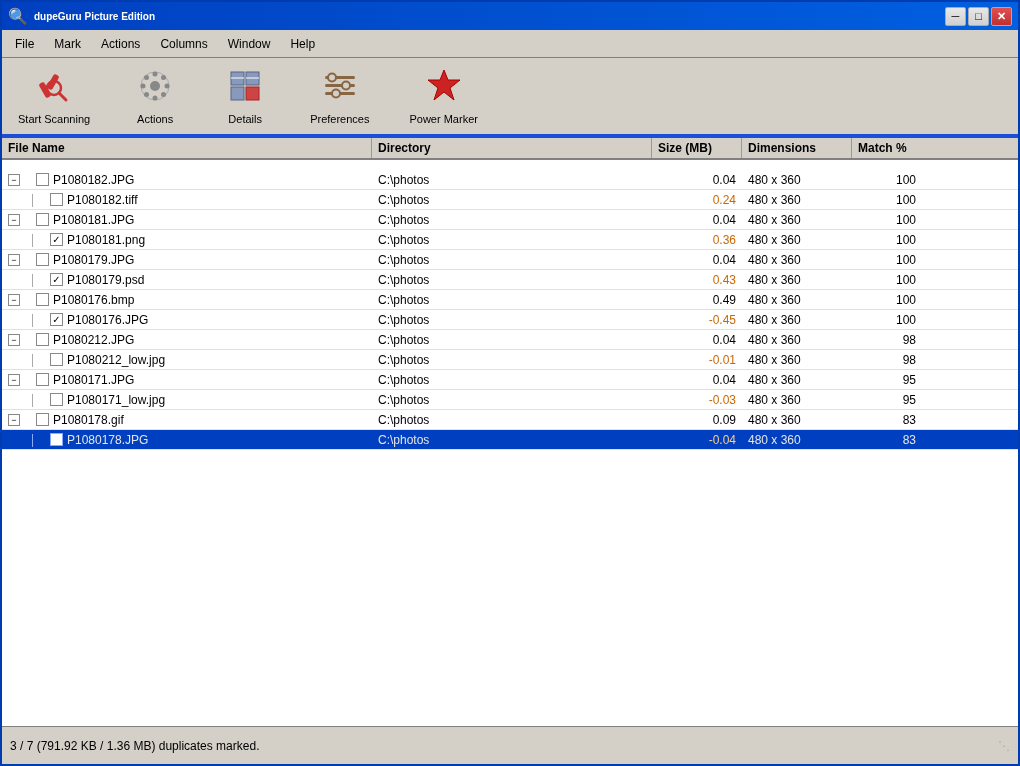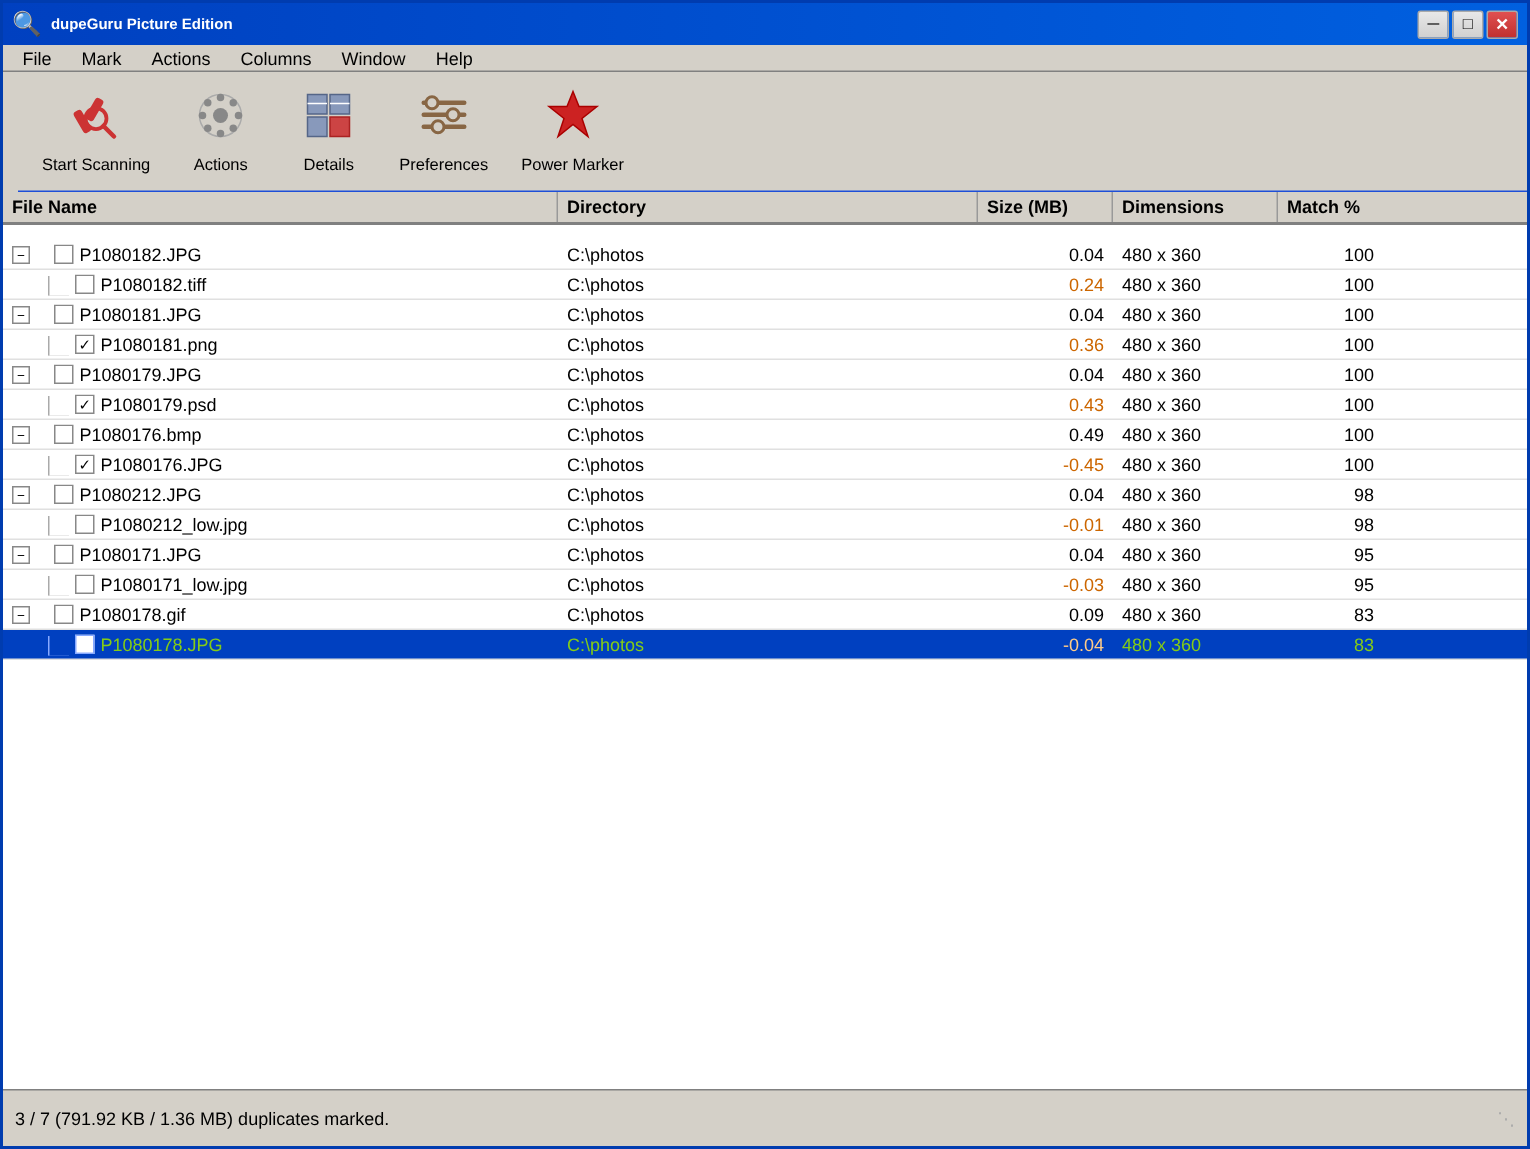--- a/index.html
+++ b/index.html
@@ -58,41 +58,40 @@
       border-radius: 2px;
     }
     .title-btn.minimize { background: linear-gradient(to bottom, #e8e8e8, #d0d0d0); }
     .title-btn.maximize { background: linear-gradient(to bottom, #e8e8e8, #d0d0d0); }
     .title-btn.close { background: linear-gradient(to bottom, #e05050, #c03030); color: white; }
     .menu-bar {
       background: #d4d0c8;
       padding: 2px 4px;
       display: flex;
       gap: 2px;
-      height: 18px;
+      height: 28px;
       align-items: center;
       border-bottom: 1px solid #808080;
       flex-shrink: 0;
     }
     .menu-item {
       padding: 2px 8px;
       cursor: pointer;
       border: 1px solid transparent;
       font-size: 12px;
     }
     .toolbar {
       background: #d4d0c8;
       padding: 4px 6px;
       display: flex;
-      gap: 2px;
-      border-bottom: 1px solid #1d4ed8;
+      gap: 20px;
+      border-bottom: 4px solid #1d4ed8;
       flex-shrink: 0;
       height: 80px;
       align-items: stretch;
-      margin-left: 10px;
     }
     .toolbar-btn {
       display: flex;
       flex-direction: column;
       align-items: center;
       justify-content: center;
       padding: 4px 8px;
       border: 2px solid transparent;
       cursor: pointer;
       min-width: 70px;
@@ -138,21 +137,21 @@
       flex: 1;
       overflow-y: auto;
     }
     .table-row {
       display: grid;
       grid-template-columns: 370px 280px 90px 110px 70px;
       border-bottom: 1px solid #e0e0e0;
       min-height: 20px;
     }
     .table-row.selected { background: #0040c0; color: white; }
-    .table-row.selected .cell { color: #84cc16; }
+    .table-row.selected .cell { color: #e5e5e5; }
     .cell {
       padding: 2px 6px;
       display: flex;
       align-items: center;
       font-size: 12px;
       overflow: hidden;
     }
     .cell-filename {
       display: flex;
       align-items: center;

